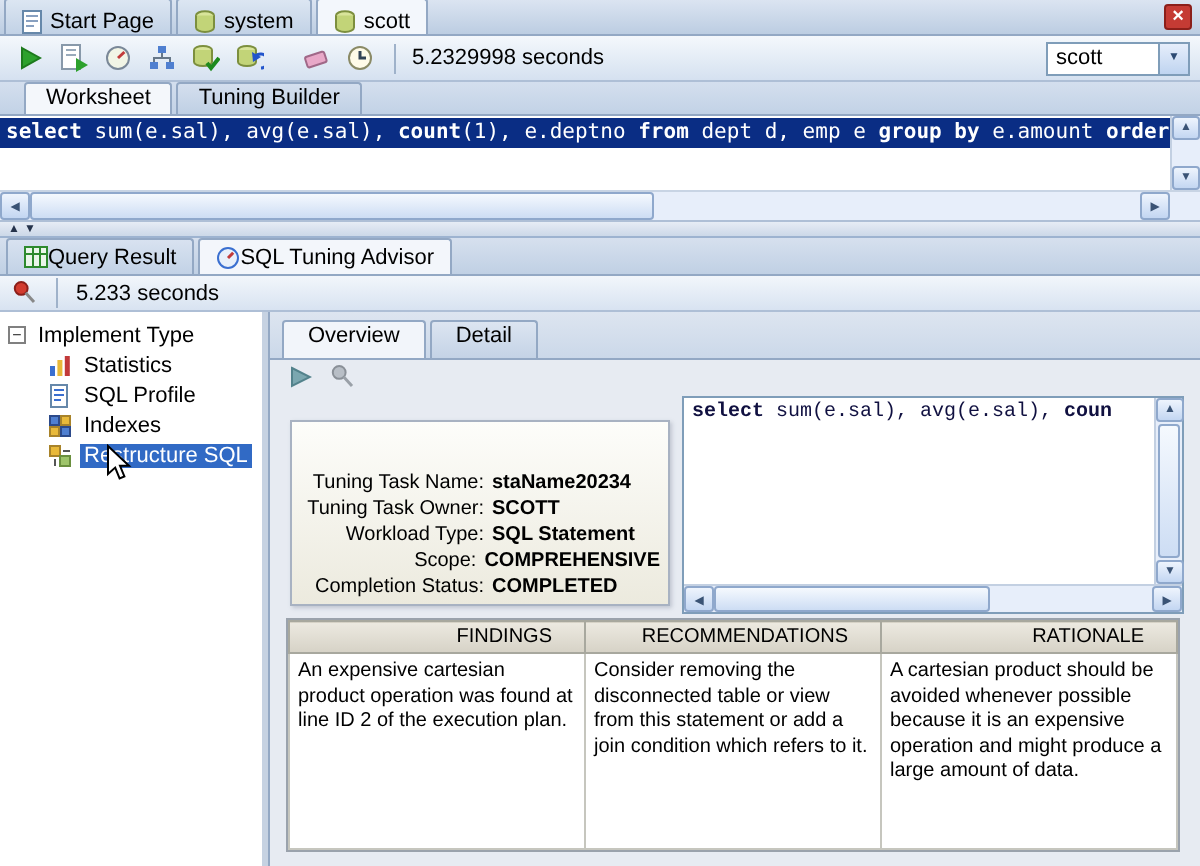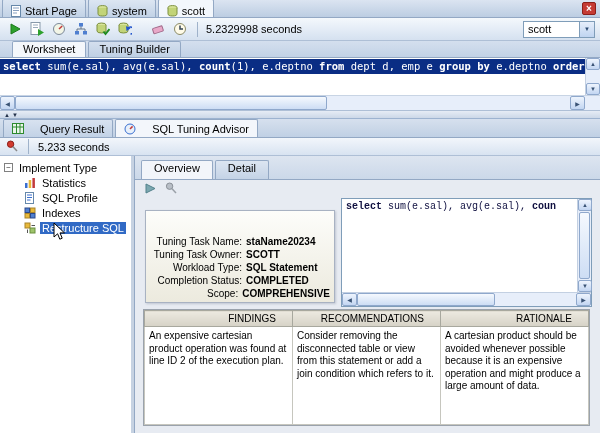--- a/index.html
+++ b/index.html
@@ -35,21 +35,21 @@
 .sbtn{width:15px;height:14px;flex:0 0 15px;background:linear-gradient(#eef4fd,#c3d6f2);border:1px solid #8fa8cc;border-radius:2px;color:#3a5375;font-size:6px;display:flex;align-items:center;justify-content:center}
 .sbtn.v{width:14px;height:12px;flex:0 0 12px}
 .hthumb{background:linear-gradient(#f5f9fe,#cdddf4);border:1px solid #8fa8cc;border-radius:2px;height:14px}
 .vtrack{flex:1}
 .htrack{flex:1}
 .corner{width:15px;flex:0 0 15px;background:#e7eefa}
 
 .hsplit{height:8px;flex:0 0 8px;background:linear-gradient(#e6ecf5,#ccd8e8);border-bottom:1px solid #9db3d0;display:flex;align-items:center;gap:2px;padding-left:4px;font-size:6px;color:#24324a}
 
 .restabs{height:19px;flex:0 0 19px;background:linear-gradient(#d6e0ee,#c0d0e4);display:flex;align-items:flex-end;padding:1px 3px 0;border-bottom:1px solid #93a8c4}
-.rtab{display:inline-flex;align-items:center;gap:16px;height:18px;padding:0 8px;border:1px solid #93a8c4;border-bottom:none;border-radius:2px 2px 0 0;background:linear-gradient(#d8e2f0,#c2d2e6);margin-right:2px}
+.rtab{display:inline-flex;align-items:center;gap:0;height:18px;padding:0 8px;border:1px solid #93a8c4;border-bottom:none;border-radius:2px 2px 0 0;background:linear-gradient(#d8e2f0,#c2d2e6);margin-right:2px}
 .rtab.active{background:#f3f6fb}
 
 .ttoolbar{height:18px;flex:0 0 18px;background:linear-gradient(#f2f6fb,#d8e3f1);border-bottom:1px solid #aebfd6;display:flex;align-items:center;padding:0 6px;gap:4px}
 
 .main{flex:1;display:flex;min-height:0}
 .tree{width:131px;flex:0 0 131px;background:#fff;padding:4px 0 0 4px;overflow:hidden}
 .trow{height:15px;display:flex;align-items:center;gap:4px;white-space:nowrap}
 .trow .lbl{padding:0 2px}
 .trow.child{padding-left:20px}
 .trow.sel .lbl{background:#316ac5;color:#fff}
@@ -181,21 +181,21 @@
     </div>
   </div>
 
   <div class="wstabs">
     <div class="wtab active"><span>Worksheet</span></div>
     <div class="wtab"><span>Tuning Builder</span></div>
   </div>
 
   <div class="editor">
     <div class="edtext">
-      <div class="sel-line"><span class="kw">select </span><span>sum(e.sal), avg(e.sal), </span><span class="kw">count</span><span>(1), e.deptno </span><span class="kw">from</span><span> dept d, emp e </span><span class="kw">group by</span><span> e.deptno </span><span class="kw">order by</span></div>
+      <div class="sel-line"><span class="kw">select </span><span>sum(e.sal), avg(e.sal), </span><span class="kw">count</span><span>(1), e.deptno </span><span class="kw">from</span><span> dept d, emp e </span><span class="kw">group by</span><span> e.amount </span><span class="kw">order by</span></div>
     </div>
     <div class="vscroll">
       <div class="sbtn v">▲</div>
       <div class="vtrack"></div>
       <div class="sbtn v">▼</div>
     </div>
   </div>
   <div class="hscroll">
     <div class="sbtn">◀</div>
     <div class="hthumb" style="width:312px"></div>
@@ -323,26 +323,26 @@
           </div>
           <div class="taskrow">
             <span class="tl">Tuning Task Owner:</span>
             <span class="tv">SCOTT</span>
           </div>
           <div class="taskrow">
             <span class="tl">Workload Type:</span>
             <span class="tv">SQL Statement</span>
           </div>
           <div class="taskrow">
+            <span class="tl">Scope:</span>
+            <span class="tv">COMPREHENSIVE</span>
+          </div>
+          <div class="taskrow">
             <span class="tl">Completion Status:</span>
             <span class="tv">COMPLETED</span>
-          </div>
-          <div class="taskrow">
-            <span class="tl">Scope:</span>
-            <span class="tv">COMPREHENSIVE</span>
           </div>
         </div>
 
         <div class="preview">
           <div class="pvmain">
             <div class="pvtext"><span class="kw">select </span><span>sum(e.sal), avg(e.sal), </span><span class="kw">coun</span></div>
             <div class="pvvs">
               <div class="sbtn v">▲</div>
               <div class="vthumb"></div>
               <div class="sbtn v">▼</div>

